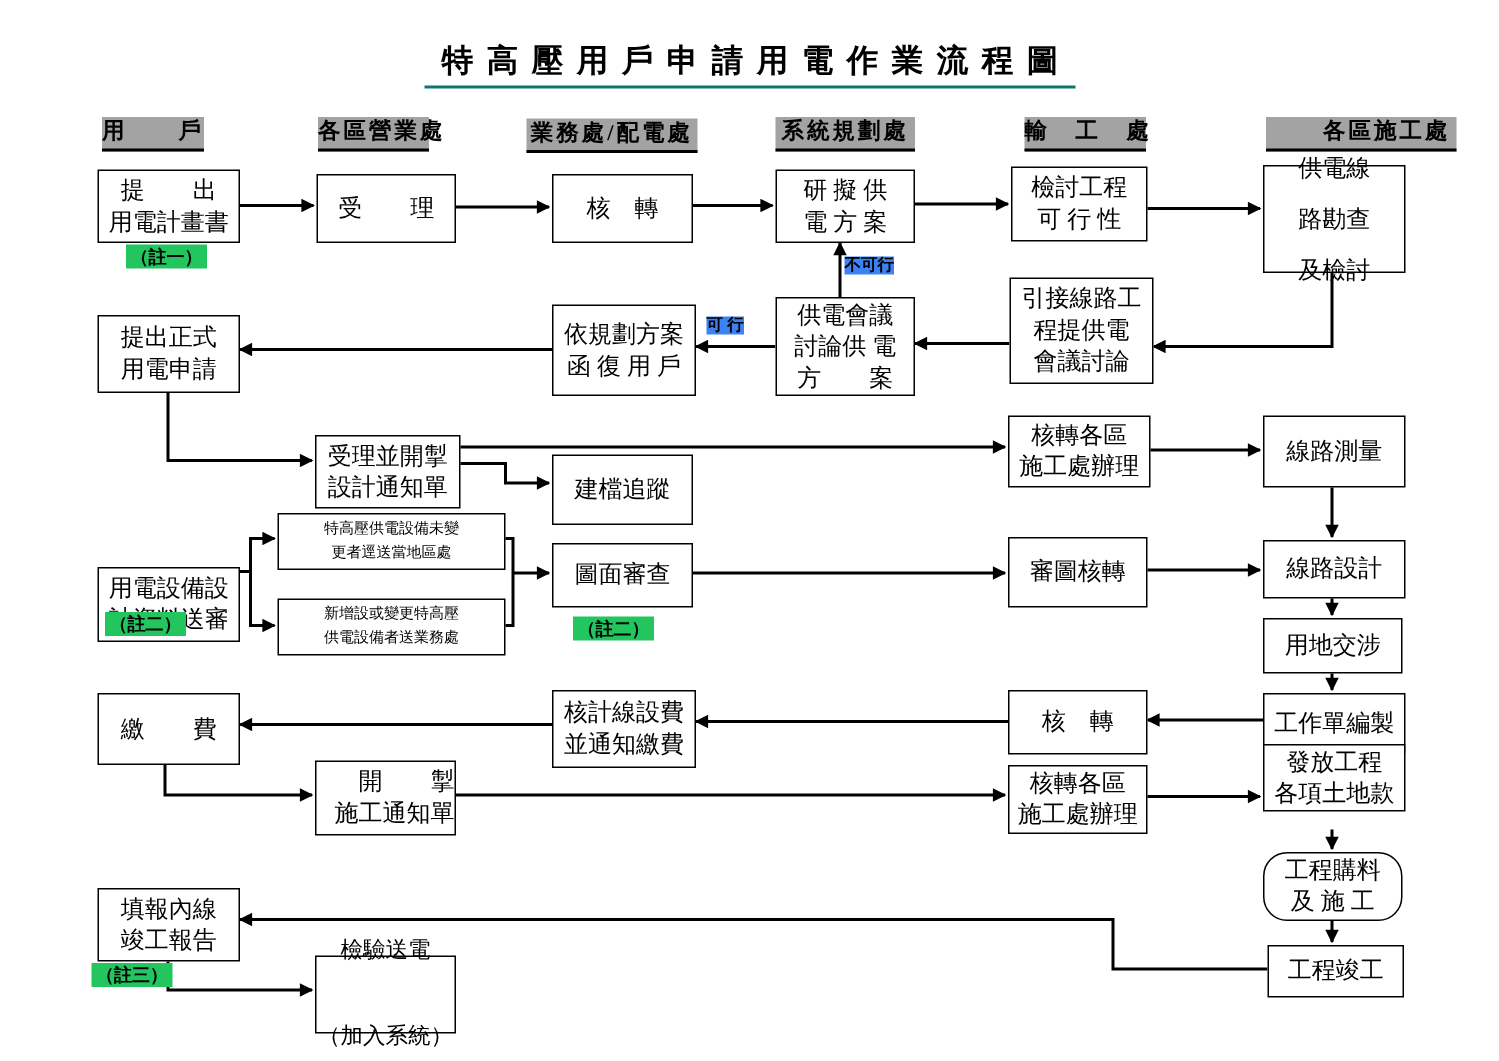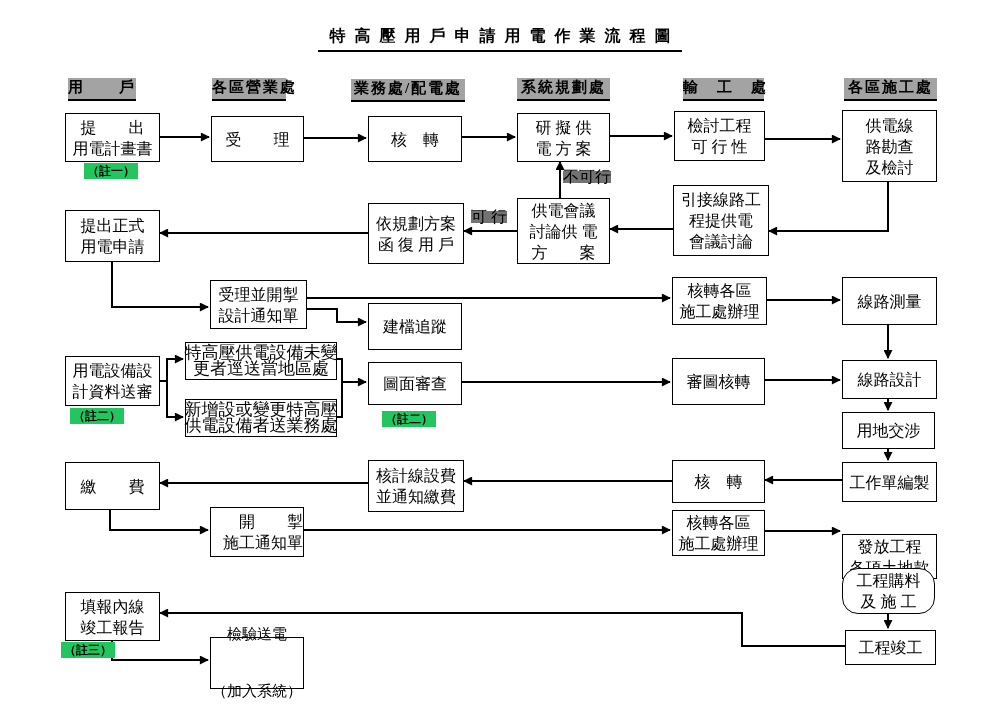--- a/index.html
+++ b/index.html
@@ -2,59 +2,59 @@
 <html><head>
 <meta charset="utf-8">
 <style>
   html,body{margin:0;padding:0;background:#fff;}
   #stage{
     position:relative;width:999px;height:707px;background:#ffffff;overflow:hidden;
     font-family:"Liberation Serif","DejaVu Serif",serif;color:#000;
   }
   .title-wrap{position:absolute;top:26px;left:0;width:100%;text-align:center;}
   .title-wrap span{
-    display:inline-block;font-weight:bold;font-size:16px;letter-spacing:9px;
-    border-bottom:2px solid #000000;padding:0 2px 3px 12px;white-space:pre;
+    display:inline-block;font-weight:bold;font-size:21px;letter-spacing:9px;
+    border-bottom:2px solid #0f766e;padding:0 2px 3px 12px;white-space:pre;
   }
   .hdr{
     position:absolute;font-weight:bold;font-size:15px;text-align:center;
     border-bottom:2px solid #000;padding-bottom:2px;letter-spacing:2px;
     background:#a3a3a3;white-space:pre;
   }
   .node{
     position:absolute;border:1.5px solid #000;background:#fff;
     display:flex;flex-direction:column;align-items:center;justify-content:center;
     text-align:center;font-size:16px;line-height:21px;
   }
   .node span{display:block;white-space:pre;}
-  .node.small{font-size:17px;line-height:16px;text-align:center;}
+  .node.small{font-size:10px;line-height:16px;text-align:center;}
   .node.tight{font-size:15px;gap:36px;}
   .note{
     position:absolute;font-weight:bold;font-size:12px;background:#22c55e;
     padding:1px 3px;white-space:pre;line-height:14px;
   }
-  .elabel{position:absolute;font-weight:normal;font-size:16px;white-space:pre;background:#737373;line-height:12px;}
+  .elabel{position:absolute;font-weight:bold;font-size:11px;white-space:pre;background:#3b82f6;line-height:12px;}
   svg.connectors{position:absolute;left:0;top:0;width:999px;height:707px;pointer-events:none;}
   svg.connectors path{stroke:#000;stroke-width:2;fill:none;}
 </style>
 </head>
 <body>
 
 <div id="stage">
 
   <div class="title-wrap">
     <span>特高壓用戶申請用電作業流程圖</span>
   </div>
 
   <div class="hdr" style="left:68px;top:78px;width:68px;">用　　戶</div>
   <div class="hdr" style="left:212px;top:78px;width:74px;">各區營業處</div>
   <div class="hdr" style="left:351px;top:79px;width:114px;">業務處/配電處</div>
   <div class="hdr" style="left:517px;top:78px;width:93px;">系統規劃處</div>
   <div class="hdr" style="left:683px;top:78px;width:81px;">輸　工　處</div>
-  <div class="hdr" style="left:844px;top:78px;width:93px;">各區施工處</div>
+  <div class="hdr" style="left:844px;top:78px;width:93px;padding-left:34px;">各區施工處</div>
 
   <svg class="connectors" viewBox="0 0 999 707">
     <defs>
       <marker id="arr" viewBox="0 0 10 10" refX="9" refY="5" markerWidth="12" markerHeight="9" orient="auto" markerUnits="userSpaceOnUse">
         <path d="M0,0 L10,5 L0,10 z" style="fill:#000;stroke:none;"></path>
       </marker>
     </defs>
     <path d="M158,137 H209" marker-end="url(#arr)"></path>
     <path d="M302,138 H366" marker-end="url(#arr)"></path>
     <path d="M460,137 H515" marker-end="url(#arr)"></path>
@@ -101,21 +101,21 @@
     <span>核　轉</span>
   </div>
   <div class="node" style="left:517px;top:113px;width:91px;height:47px;">
     <span>研 擬 供</span>
     <span>電 方 案</span>
   </div>
   <div class="node" style="left:674px;top:111px;width:89px;height:48px;">
     <span>檢討工程</span>
     <span>可 行 性</span>
   </div>
-  <div class="node" style="left:842px;top:110px;width:93px;height:70px;">
+  <div class="node" style="left:842px;top:110px;width:93px;height:70px;gap:13px;">
     <span>供電線</span>
     <span>路勘查</span>
     <span>及檢討</span>
   </div>
 
   <div class="node" style="left:65px;top:210px;width:93px;height:50px;">
     <span>提出正式</span>
     <span>用電申請</span>
   </div>
   <div class="node" style="left:368px;top:203px;width:94px;height:59px;">
@@ -126,36 +126,36 @@
     <span>供電會議</span>
     <span>討論供 電</span>
     <span>方　　案</span>
   </div>
   <div class="node" style="left:673px;top:185px;width:94px;height:69px;">
     <span>引接線路工</span>
     <span>程提供電</span>
     <span>會議討論</span>
   </div>
 
-  <div class="node" style="left:210px;top:280px;width:95px;height:47px;">
+  <div class="node" style="left:210px;top:290px;width:95px;height:47px;">
     <span>受理並開掣</span>
     <span>設計通知單</span>
   </div>
   <div class="node" style="left:368px;top:303px;width:92px;height:45px;">
     <span>建檔追蹤</span>
   </div>
   <div class="node" style="left:672px;top:277px;width:93px;height:46px;">
     <span>核轉各區</span>
     <span>施工處辦理</span>
   </div>
   <div class="node" style="left:842px;top:277px;width:93px;height:46px;">
     <span>線路測量</span>
   </div>
 
-  <div class="node" style="left:65px;top:356px;width:93px;height:48px;">
+  <div class="node" style="left:65px;top:378px;width:93px;height:48px;">
     <span>用電設備設</span>
     <span>計資料送審</span>
   </div>
   <div class="node small" style="left:185px;top:342px;width:150px;height:36px;">
     <span>特高壓供電設備未變</span>
     <span>更者逕送當地區處</span>
   </div>
   <div class="node" style="left:368px;top:362px;width:92px;height:41px;">
     <span>圖面審查</span>
   </div>
@@ -188,21 +188,21 @@
   </div>
 
   <div class="node" style="left:210px;top:507px;width:92px;height:48px;align-items:flex-end;">
     <span>開　　掣</span>
     <span>施工通知單</span>
   </div>
   <div class="node" style="left:672px;top:510px;width:91px;height:44px;">
     <span>核轉各區</span>
     <span>施工處辦理</span>
   </div>
-  <div class="node" style="left:842px;top:534px;width:93px;height:43px;justify-content:center;">
+  <div class="node" style="left:842px;top:496px;width:93px;height:43px;justify-content:center;">
     <span>發放工程</span>
     <span>各項土地款</span>
   </div>
   <div class="node" style="left:842px;top:568px;width:91px;height:44px;border-radius:16px;">
     <span>工程購料</span>
     <span>及 施 工</span>
   </div>
   <div class="node" style="left:845px;top:630px;width:89px;height:33px;justify-content:center;">
     <span>工程竣工</span>
   </div>

